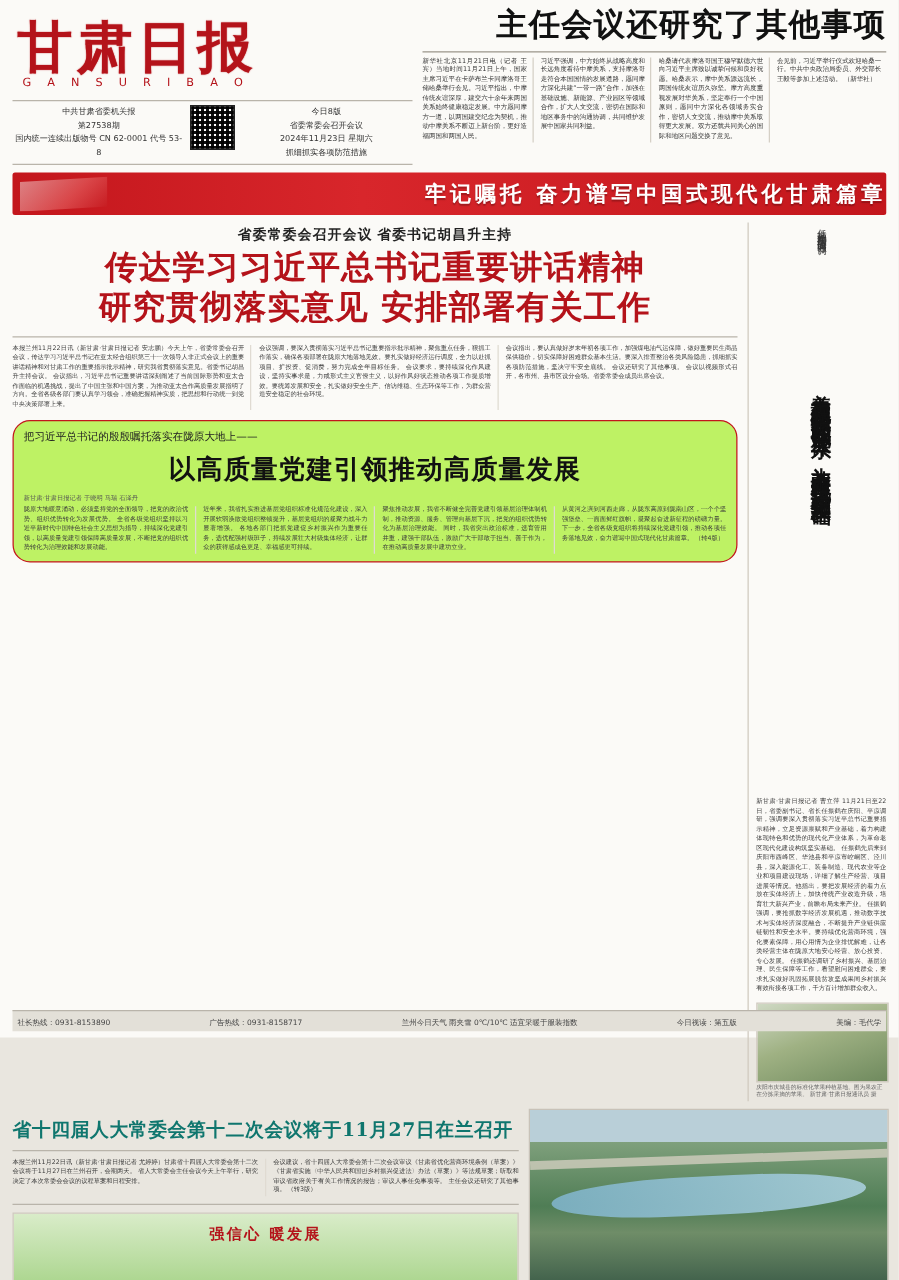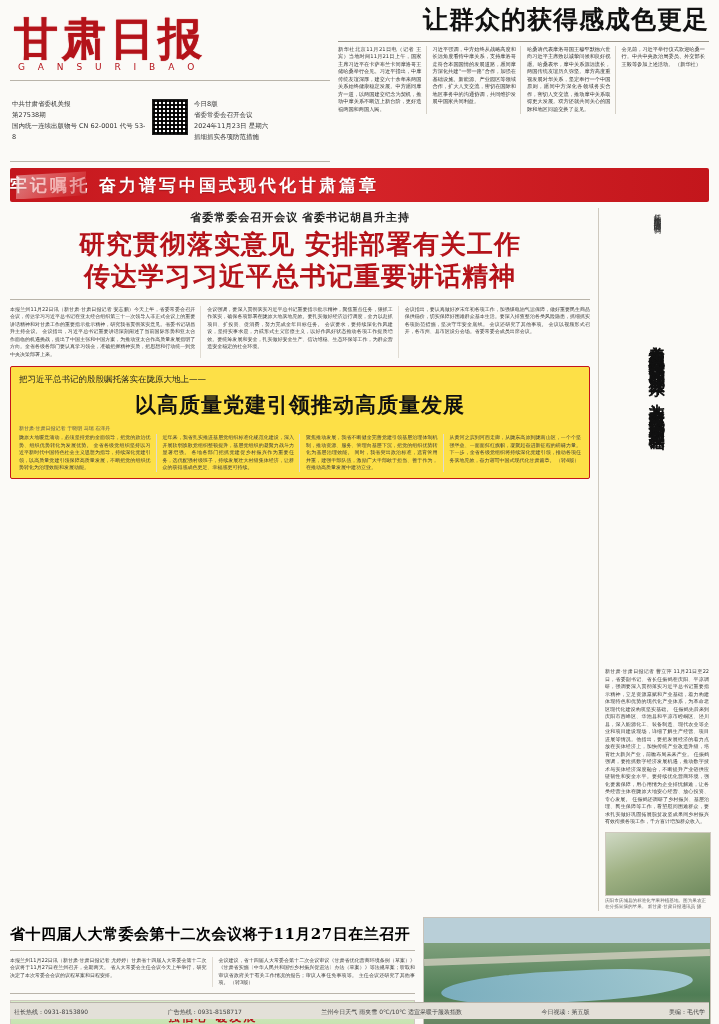--- a/index.html
+++ b/index.html
@@ -5,21 +5,21 @@
   html,body{margin:0;padding:0;}
   body{
     width:719px;height:1024px;
     background:#e9e6df;
     font-family:"DejaVu Sans","Liberation Sans",sans-serif;
     color:#1a1a1a;
     overflow:hidden;
   }
   .page{
     position:relative;
-    width:719px;height:1024px;
+    width:719px;height:830px;
     background:#fbfaf7;
     box-sizing:border-box;
     padding:6px 10px;
   }
   
   .masthead{display:flex;align-items:flex-start;gap:8px;}
   .mast-left{width:320px;flex:0 0 320px;}
   .logo{
     font-family:"DejaVu Serif","Liberation Serif",serif;
     font-weight:bold;
@@ -30,21 +30,21 @@
     margin:10px 0 0 4px;
     text-shadow:0 0 1px #b4131a;
   }
   .logo-pinyin{
     font-size:9px;letter-spacing:5px;color:#b4131a;
     margin:0 0 0 8px;
   }
   .mast-meta{
     margin-top:8px;font-size:6.5px;line-height:1.7;color:#333;
     border-top:1px solid #b9b4aa;border-bottom:1px solid #b9b4aa;
-    padding:18px 2px;display:flex;gap:6px;align-items:flex-start;
+    padding:3px 2px;display:flex;gap:6px;align-items:flex-start;text-align:center;
   }
   .mast-meta-col{flex:1;}
   .qr{
     width:34px;height:34px;flex:0 0 34px;
     background:
       repeating-linear-gradient(90deg,#111 0 2px,#fff 2px 4px),
       repeating-linear-gradient(0deg,#111 0 2px,#fff 2px 4px);
     background-blend-mode:multiply;
     border:1px solid #222;
   }
@@ -60,21 +60,21 @@
   }
   .top-col{
     flex:1;font-size:5.2px;line-height:1.45;text-align:justify;color:#333;
     border-right:1px solid #d5d0c6;padding-right:4px;
   }
   .top-col:last-child{border-right:none;}
   
   .banner{
     margin-top:6px;height:34px;border-radius:2px;
     background:linear-gradient(90deg,#c3161c 0%,#d8262b 40%,#c3161c 100%);
-    display:flex;align-items:center;justify-content:flex-start;position:relative;
+    display:flex;align-items:center;justify-content:flex-end;position:relative;
     overflow:hidden;
   }
   .banner .flag{
     position:absolute;left:6px;top:3px;width:70px;height:28px;
     background:linear-gradient(135deg,#f2dede,#e86a6a 60%,#c3161c);
     opacity:.55;clip-path:polygon(0 15%,100% 0,100% 85%,0 100%);
   }
   .banner-text{
     color:#fff;font-weight:bold;font-size:17px;letter-spacing:3px;
     font-family:"DejaVu Serif","Liberation Serif",serif;
@@ -99,22 +99,22 @@
   .rule{border-bottom:1px solid #b9b4aa;margin:6px 0;}
   .cols3{display:flex;gap:6px;}
   .cols4{display:flex;gap:6px;}
   .tcol{
     flex:1;min-width:0;font-size:5px;line-height:1.5;text-align:justify;color:#3a3a3a;
     border-right:1px solid #e0dbd2;padding-right:5px;
   }
   .tcol:last-child{border-right:none;padding-right:0;}
   
   .boxed{
-    border:1.6px solid #c3161c;border-radius:2px;margin-top:8px;padding:7px 8px 6px;
-    background:#fde047;
+    border:1.6px solid #c3161c;border-radius:14px;margin-top:8px;padding:7px 8px 6px;
+    background:#bef264;
   }
   .boxed-kicker{font-size:8.5px;color:#222;margin-bottom:5px;}
   .boxed-title{
     font-family:"DejaVu Serif","Liberation Serif",serif;
     font-weight:bold;font-size:21px;text-align:center;color:#111;letter-spacing:1px;
     margin-bottom:6px;
   }
   .boxed-byline{font-size:5px;color:#555;text-align:left;margin-bottom:3px;}
   
   .v-head{
@@ -129,21 +129,21 @@
   }
   .side-text{font-size:5px;line-height:1.5;text-align:justify;color:#3a3a3a;margin-top:6px;}
   .side-img{
     width:100%;height:62px;margin-top:6px;border:1px solid #cfc9bf;
     background:linear-gradient(160deg,#cfd9c4,#9fb183 45%,#6f8a5e 100%);
   }
   .side-cap{font-size:4.6px;color:#666;line-height:1.4;margin-top:2px;}
   
   .sec-title{
     font-family:"DejaVu Serif","Liberation Serif",serif;
-    font-weight:bold;font-size:15px;color:#000000;margin:8px 0 4px;letter-spacing:.5px;
+    font-weight:bold;font-size:15px;color:#0f766e;margin:8px 0 4px;letter-spacing:.5px;
   }
   .lower{display:flex;gap:8px;margin-top:6px;}
   .lower-left{flex:1;min-width:0;}
   .lower-right{flex:0 0 286px;}
   .photo{
     width:100%;height:140px;border:1px solid #c8c2b8;
     background:
       linear-gradient(180deg,#b9cfd8 0%,#b9cfd8 18%,#7fa07c 18%,#4f7d55 55%,#6f8d68 70%,#3f5f4a 100%);
     position:relative;overflow:hidden;
   }
@@ -194,42 +194,42 @@
         <div class="mast-meta-col">
           <div>今日8版</div>
           <div>省委常委会召开会议</div>
           <div>2024年11月23日 星期六</div>
           <div>抓细抓实各项防范措施</div>
         </div>
       </div>
     </div>
 
     <div class="mast-right">
-      <div class="headline-top">让群众的获得感成色更足</div>
+      <div class="headline-top">主任会议还研究了其他事项</div>
       <div class="top-cols">
         <div class="top-col">新华社北京11月21日电（记者 王宾）当地时间11月21日上午，国家主席习近平在卡萨布兰卡同摩洛哥王储哈桑举行会见。习近平指出，中摩传统友谊深厚，建交六十余年来两国关系始终健康稳定发展。中方愿同摩方一道，以两国建交纪念为契机，推动中摩关系不断迈上新台阶，更好造福两国和两国人民。</div>
         <div class="top-col">习近平强调，中方始终从战略高度和长远角度看待中摩关系，支持摩洛哥走符合本国国情的发展道路，愿同摩方深化共建“一带一路”合作，加强在基础设施、新能源、产业园区等领域合作，扩大人文交流，密切在国际和地区事务中的沟通协调，共同维护发展中国家共同利益。</div>
         <div class="top-col">哈桑请代表摩洛哥国王穆罕默德六世向习近平主席致以诚挚问候和良好祝愿。哈桑表示，摩中关系源远流长，两国传统友谊历久弥坚。摩方高度重视发展对华关系，坚定奉行一个中国原则，愿同中方深化各领域务实合作，密切人文交流，推动摩中关系取得更大发展。双方还就共同关心的国际和地区问题交换了意见。</div>
         <div class="top-col">会见前，习近平举行仪式欢迎哈桑一行。中共中央政治局委员、外交部长王毅等参加上述活动。
                     （新华社）</div>
       </div>
     </div>
   </div>
 
   <div class="banner">
     <div class="flag"></div>
     <div class="banner-text">牢记嘱托 奋力谱写中国式现代化甘肃篇章</div>
   </div>
 
   <div class="body-wrap">
 
     <div class="col-main">
       <div class="kicker">省委常委会召开会议  省委书记胡昌升主持</div>
+      <div class="lead-title">传达学习习近平总书记重要讲话精神</div>
       <div class="lead-title">研究贯彻落实意见  安排部署有关工作</div>
-      <div class="lead-title">传达学习习近平总书记重要讲话精神</div>
       <div class="rule"></div>
       <div class="cols3">
         <div class="tcol">本报兰州11月22日讯（新甘肃·甘肃日报记者 安志鹏）今天上午，省委常委会召开会议，传达学习习近平总书记在亚太经合组织第三十一次领导人非正式会议上的重要讲话精神和对甘肃工作的重要指示批示精神，研究我省贯彻落实意见。省委书记胡昌升主持会议。
 
 会议指出，习近平总书记重要讲话深刻阐述了当前国际形势和亚太合作面临的机遇挑战，提出了中国主张和中国方案，为推动亚太合作高质量发展指明了方向。全省各级各部门要认真学习领会，准确把握精神实质，把思想和行动统一到党中央决策部署上来。</div>
         <div class="tcol">会议强调，要深入贯彻落实习近平总书记重要指示批示精神，聚焦重点任务，狠抓工作落实，确保各项部署在陇原大地落地见效。要扎实做好经济运行调度，全力以赴抓项目、扩投资、促消费，努力完成全年目标任务。
 
 会议要求，要持续深化作风建设，坚持实事求是，力戒形式主义官僚主义，以好作风好状态推动各项工作提质增效。要统筹发展和安全，扎实做好安全生产、信访维稳、生态环保等工作，为群众营造安全稳定的社会环境。</div>
         <div class="tcol">会议指出，要认真做好岁末年初各项工作，加强煤电油气运保障，做好重要民生商品保供稳价，切实保障好困难群众基本生活。要深入排查整治各类风险隐患，抓细抓实各项防范措施，坚决守牢安全底线。
 

